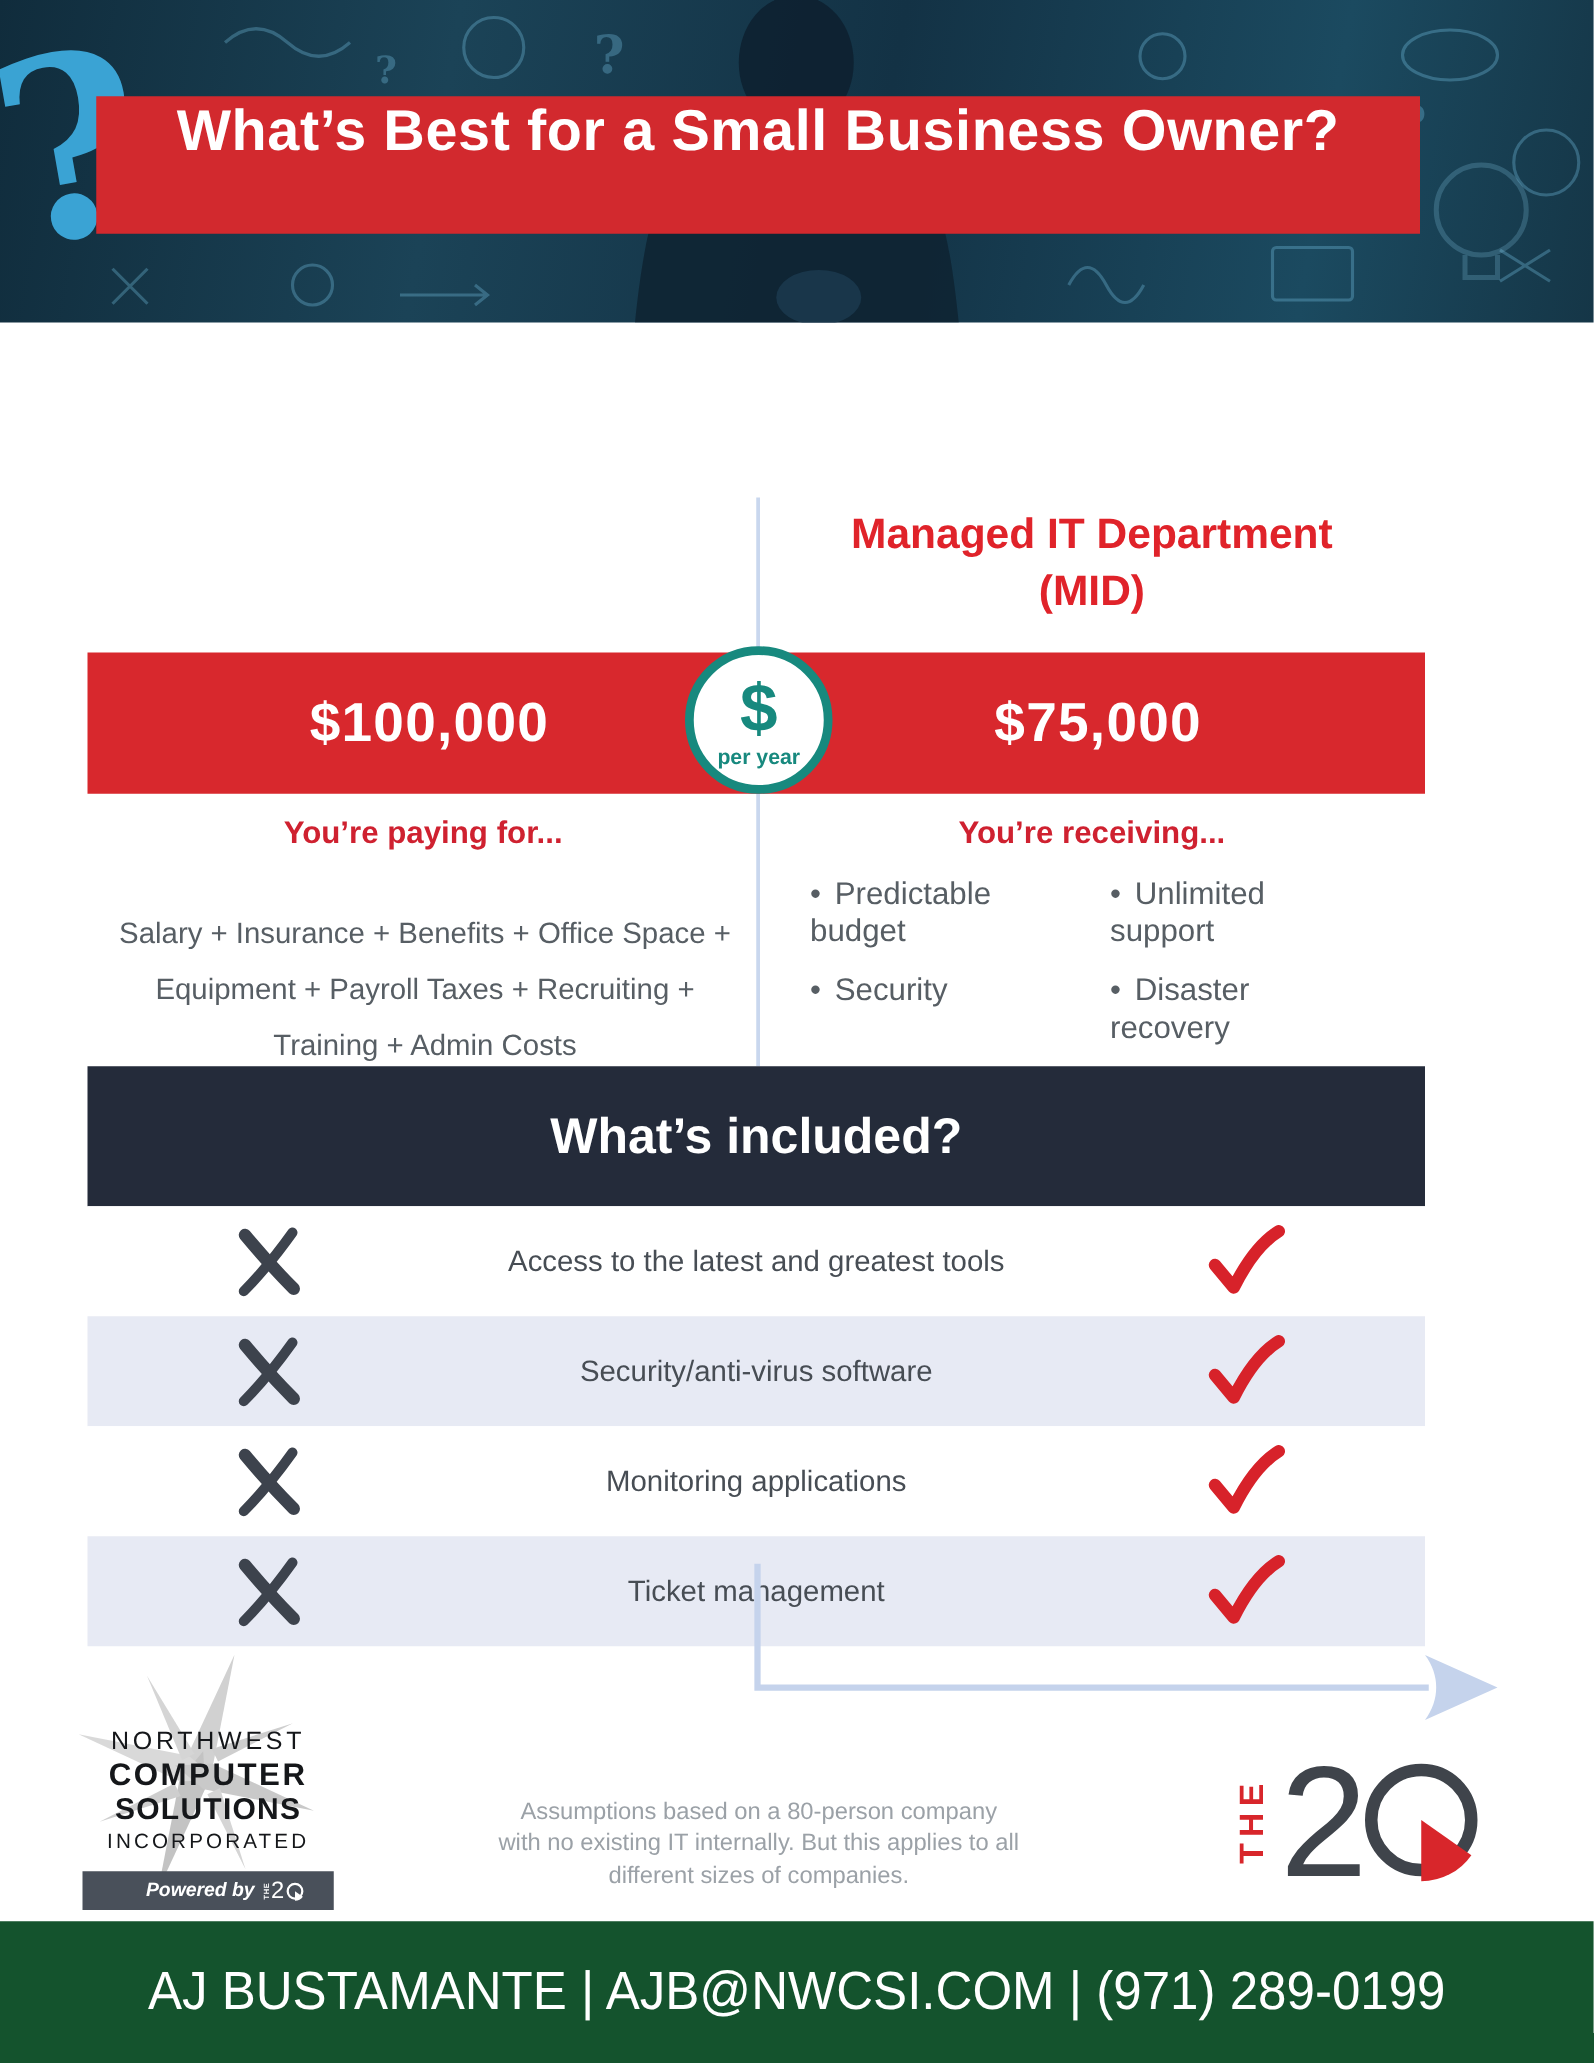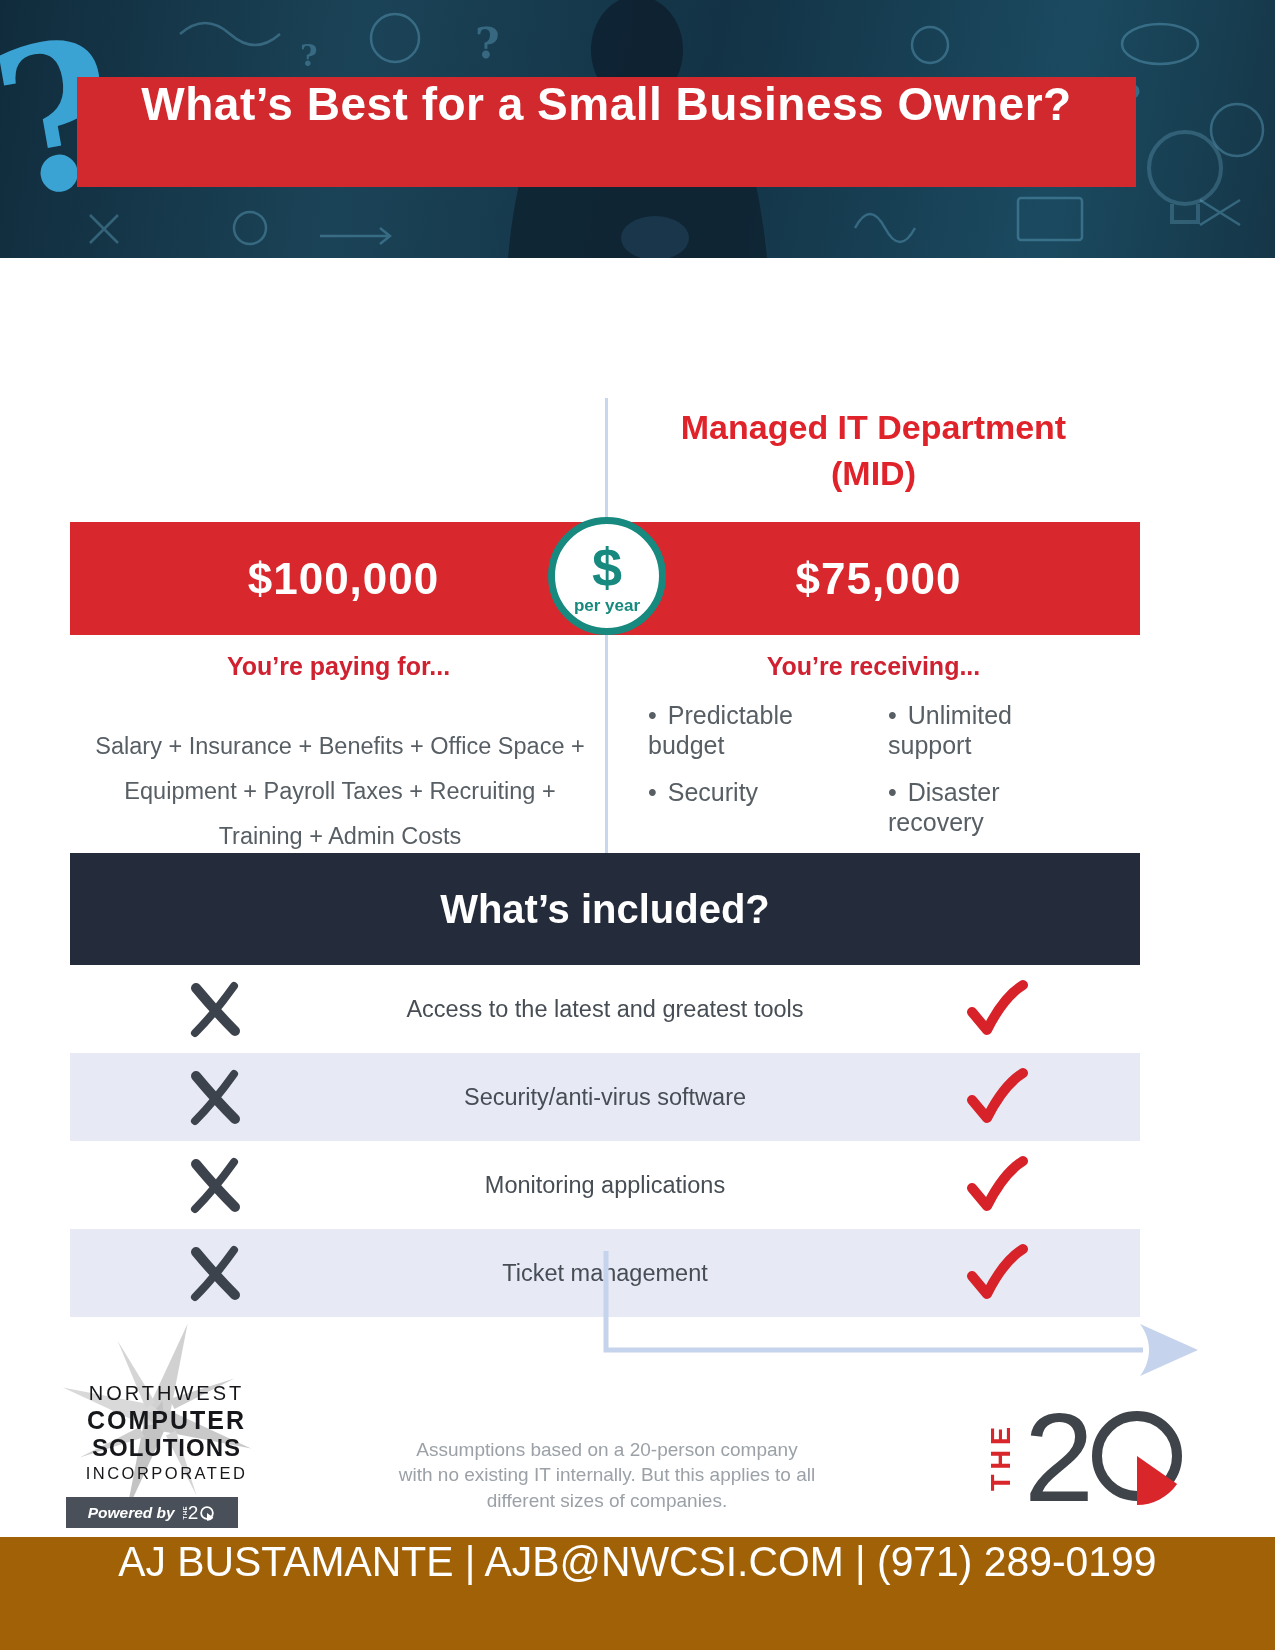--- a/index.html
+++ b/index.html
@@ -85,21 +85,21 @@
   .nwcsi { position:absolute; left:58px; top:1318px; width:198px; height:200px; }
   .nwcsi .star { position:absolute; left:0; top:0; }
   .nwcsi-text { position:absolute; left:16px; top:62px; width:185px; text-align:center; color:#15171a; z-index:2; }
   .nwcsi-l1 { font-size:20px;   letter-spacing:3px;   line-height:27px; }
   .nwcsi-l2 { font-size:25px;   letter-spacing:2px;   line-height:27px; font-weight:bold; }
   .nwcsi-l3 { font-size:24px;   letter-spacing:1px;   line-height:27px; font-weight:bold; }
   .nwcsi-l4 { font-size:16.5px; letter-spacing:2.5px; line-height:25px; }
 
   .powered {
     position:absolute; left:66px; top:1497px; width:172px; height:31px; background:#49505a;
-    display:flex; align-items:center; justify-content:center; gap:7px; z-index:3;
+    display:flex; align-items:center; justify-content:center; gap:7px; z-index:3;padding-left:29px;
   }
   .powered-label { color:#ffffff; font-style:italic; font-weight:bold; font-size:15.5px; }
   .mini-logo { display:flex; align-items:center; }
   .mini-the { color:#ffffff; font-size:6px; font-weight:bold; writing-mode:vertical-rl; transform:rotate(180deg); line-height:1; letter-spacing:.5px; }
   .mini-two { color:#ffffff; font-size:19px; line-height:1; }
 
   .assumptions {
     position:absolute; left:397px; top:1418px; width:420px; text-align:center;
     font-size:19px; line-height:1.33; color:#9ba1a7;
   }
@@ -107,22 +107,22 @@
   .the20 { position:absolute; left:988px; top:1398px; height:110px; display:flex; align-items:flex-end; }
   .the20-the {
     color:#d8262b; font-weight:bold; font-size:27px; letter-spacing:5px; line-height:1;
     writing-mode:vertical-rl; transform:rotate(180deg); height:102px; text-align:center; margin-right:9px;
   }
   .the20-two { font-size:126px; color:#3f444b; line-height:0.79; letter-spacing:-3px; }
   .the20-ring { width:104px; height:104px; margin-left:-6px; }
 
   
   .contact-bar {
-    position:absolute; left:0; top:1537px; width:1275px; height:113px; background:#a16207;
-    display:flex; align-items:flex-start; justify-content:center;
+    position:absolute; left:0; top:1537px; width:1275px; height:113px; background:#14532d;
+    display:flex; align-items:center; justify-content:center;
   }
   .contact-text { color:#ffffff; font-size:43px; letter-spacing:0; transform:scaleX(.95); white-space:nowrap; }
 </style>
 </head>
 <body>
 
 <div class="page">
 
   <div class="hero">
     <svg width="1275" height="258" viewBox="0 0 1275 258">
@@ -284,21 +284,21 @@
     <span class="mini-logo">
       <span class="mini-the">THE</span>
       <span class="mini-two">2</span>
       <svg width="18" height="18" viewBox="0 0 20 20">
         <circle cx="10" cy="10" r="6.5" stroke="#ffffff" stroke-width="2" fill="none"></circle>
         <path d="M10,10 L10,18.5 A8.5,8.5 0 0 0 17,14.9 Z" fill="#ffffff"></path>
       </svg>
     </span>
   </div>
 
-  <p class="assumptions">Assumptions based on a 20-person company with no existing IT internally. But this applies to all different sizes of companies.</p>
+  <p class="assumptions">Assumptions based on a 80-person company with no existing IT internally. But this applies to all different sizes of companies.</p>
 
   <div class="the20">
     <span class="the20-the">THE</span>
     <span class="the20-two">2</span>
     <svg class="the20-ring" viewBox="0 0 104 104">
       <circle cx="52" cy="52" r="40" stroke="#3f444b" stroke-width="10" fill="none"></circle>
       <path d="M52,52 L52,101 A49,49 0 0 0 92.1,80.1 Z" fill="#d8262b"></path>
     </svg>
   </div>
 

